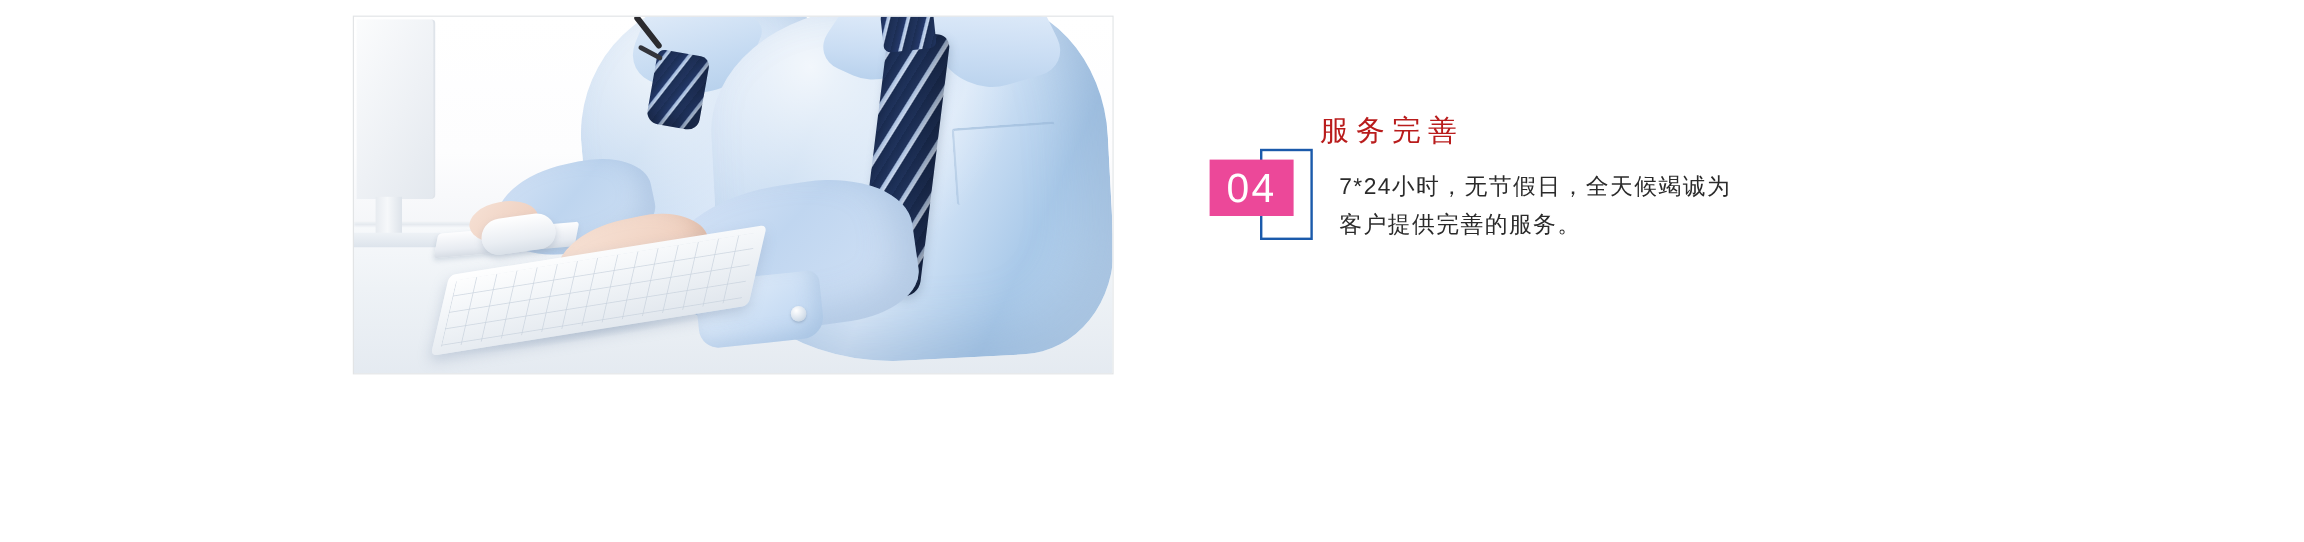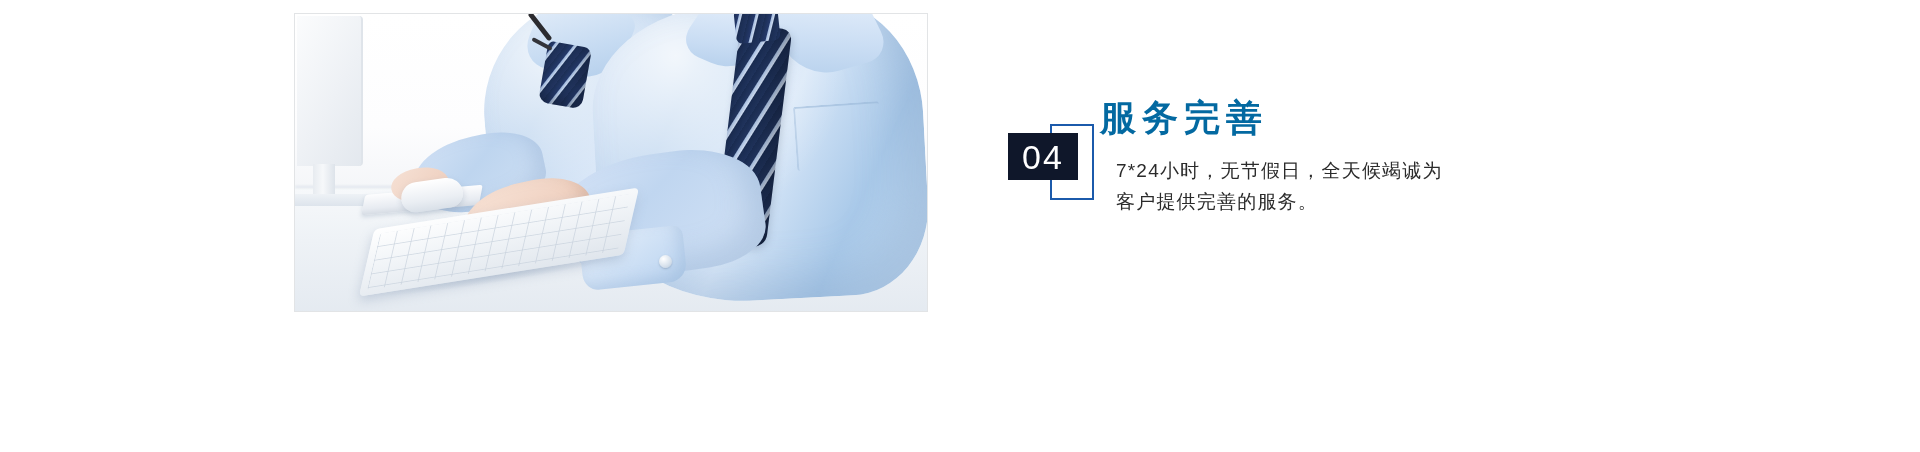--- a/index.html
+++ b/index.html
@@ -376,43 +376,43 @@
     border: 2px solid #1b5aab;
     background: #ffffff;
     box-sizing: border-box;
   }
   .badge-square {
     position: absolute;
     left: 0;
     top: 37px;
     width: 70px;
     height: 47px;
-    background: #0f172a;
+    background: #ec4899;
     display: flex;
     align-items: center;
     justify-content: center;
   }
   .badge-number {
     color: #ffffff;
     font-size: 34px;
     font-weight: 400;
     letter-spacing: 2px;
     line-height: 1;
     font-family: "Liberation Sans", "DejaVu Sans", sans-serif;
   }
   .text-col {
     position: absolute;
     left: 92px;
     top: 0;
     width: 420px;
   }
   .headline {
-    color: #0369a1;
-    font-size: 36px;
-    font-weight: bold;
+    color: #b91c1c;
+    font-size: 24px;
+    font-weight: normal;
     letter-spacing: 6px;
     line-height: 1.2;
     margin: 0 0 14px 0;
     white-space: nowrap;
   }
   .body-lines {
     margin: 16px;
     padding: 0;
     list-style: none;
   }

